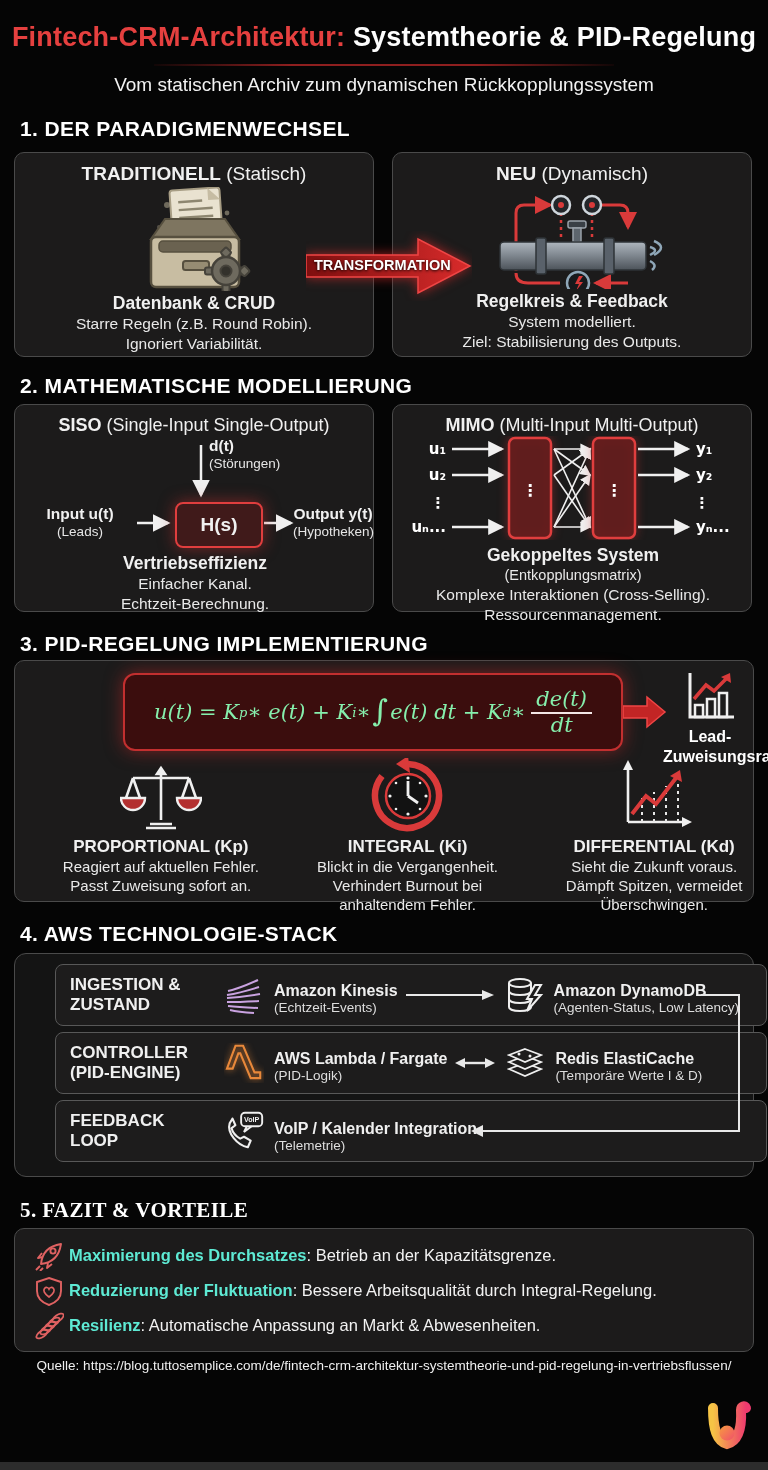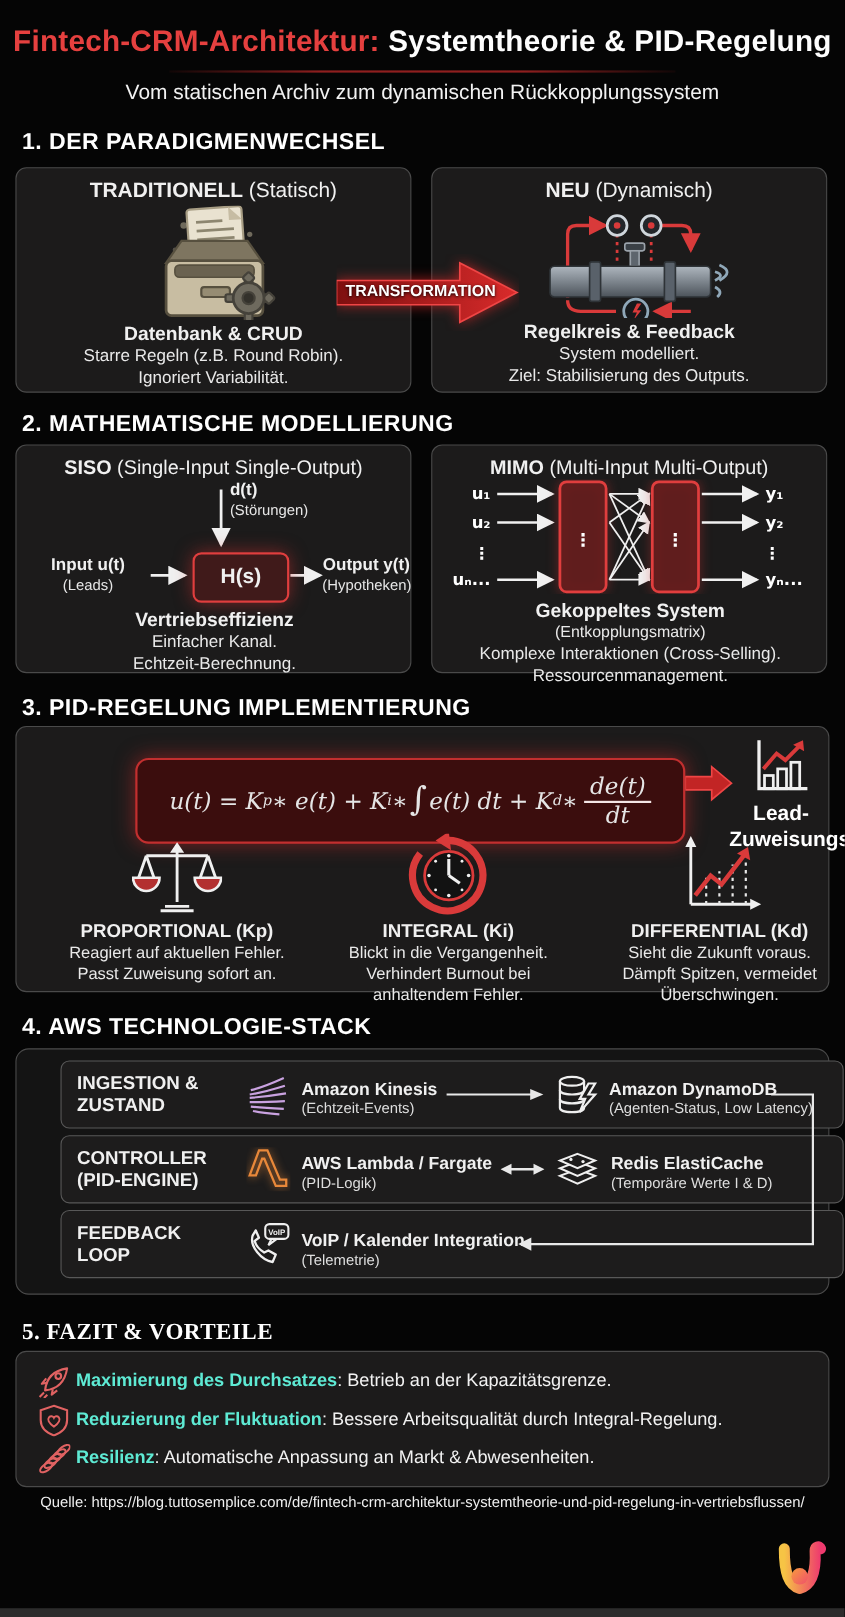--- a/index.html
+++ b/index.html
@@ -26,31 +26,31 @@
   .transform{position:absolute;top:231px;left:306px;width:166px;height:70px;z-index:5;}
   .transform .t-label{position:absolute;top:26px;left:8px;width:126px;text-align:center;
        font-size:14.5px;font-weight:700;color:#fff;text-shadow:0 1px 3px #000;}
   
   .siso-abs{position:absolute;font-weight:700;font-size:15.5px;text-align:center;line-height:1.2;}
   .siso-abs .sub{display:block;font-weight:400;font-size:13.5px;color:#e6e6e6;}
   .hs-box{position:absolute;left:160px;top:97px;width:84px;height:42px;border:2px solid #e03e3e;
           border-radius:8px;background:rgba(150,25,25,.30);box-shadow:0 0 16px rgba(220,50,50,.5);
           display:flex;align-items:center;justify-content:center;font-size:19px;font-weight:700;}
   
-  .formula-box{position:absolute;left:108px;top:28px;width:496px;height:74px;border:2px solid #c22f2f;
+  .formula-box{position:absolute;left:108px;top:12px;width:496px;height:74px;border:2px solid #c22f2f;
           border-radius:12px;background:#3b0d0d;box-shadow:0 0 18px rgba(200,40,40,.55);
           display:flex;align-items:center;justify-content:center;
-          font-family:"DejaVu Serif",serif;font-style:italic;font-size:21px;color:#e5e5e5;}
+          font-family:"DejaVu Serif",serif;font-style:italic;font-size:21px;color:#86efac;}
   .formula-box sub{font-size:13px;}
   .f-int{font-size:30px;font-style:normal;padding:0 2px;position:relative;top:-2px;}
   .frac{display:inline-block;text-align:center;vertical-align:middle;margin-left:6px;line-height:1.05;}
   .frac .num{display:block;border-bottom:2px solid #f4e6e6;padding:0 5px 1px;}
   .frac .den{display:block;}
   .rate-block{position:absolute;left:648px;top:8px;width:94px;text-align:center;}
-  .rate-lbl{font-size:19px;font-weight:700;line-height:1.25;color:#fff;}
+  .rate-lbl{font-size:16px;font-weight:700;line-height:1.25;color:#fff;}
   .pid-cols{position:absolute;top:96px;left:0;width:740px;display:flex;}
   .pid-col{width:33.33%;text-align:center;margin-left:45px;}
   .pid-ico{height:78px;display:flex;align-items:center;justify-content:center;}
   .pid-title{font-size:17px;font-weight:700;margin-top:2px;}
   .pid-line{font-size:15px;color:#e9e9e9;line-height:1.27;}
   
   .aws-outer{position:absolute;left:14px;top:953px;width:740px;height:224px;background:#141414;
              border:1.5px solid #4a4a4a;border-radius:12px;box-sizing:border-box;}
   .aws-row{position:absolute;left:12px;width:712px;height:62px;background:#1d1c1c;border:1px solid #585858;
            border-radius:8px;box-sizing:border-box;display:flex;align-items:center;padding:0 14px;margin-left:28px;}

